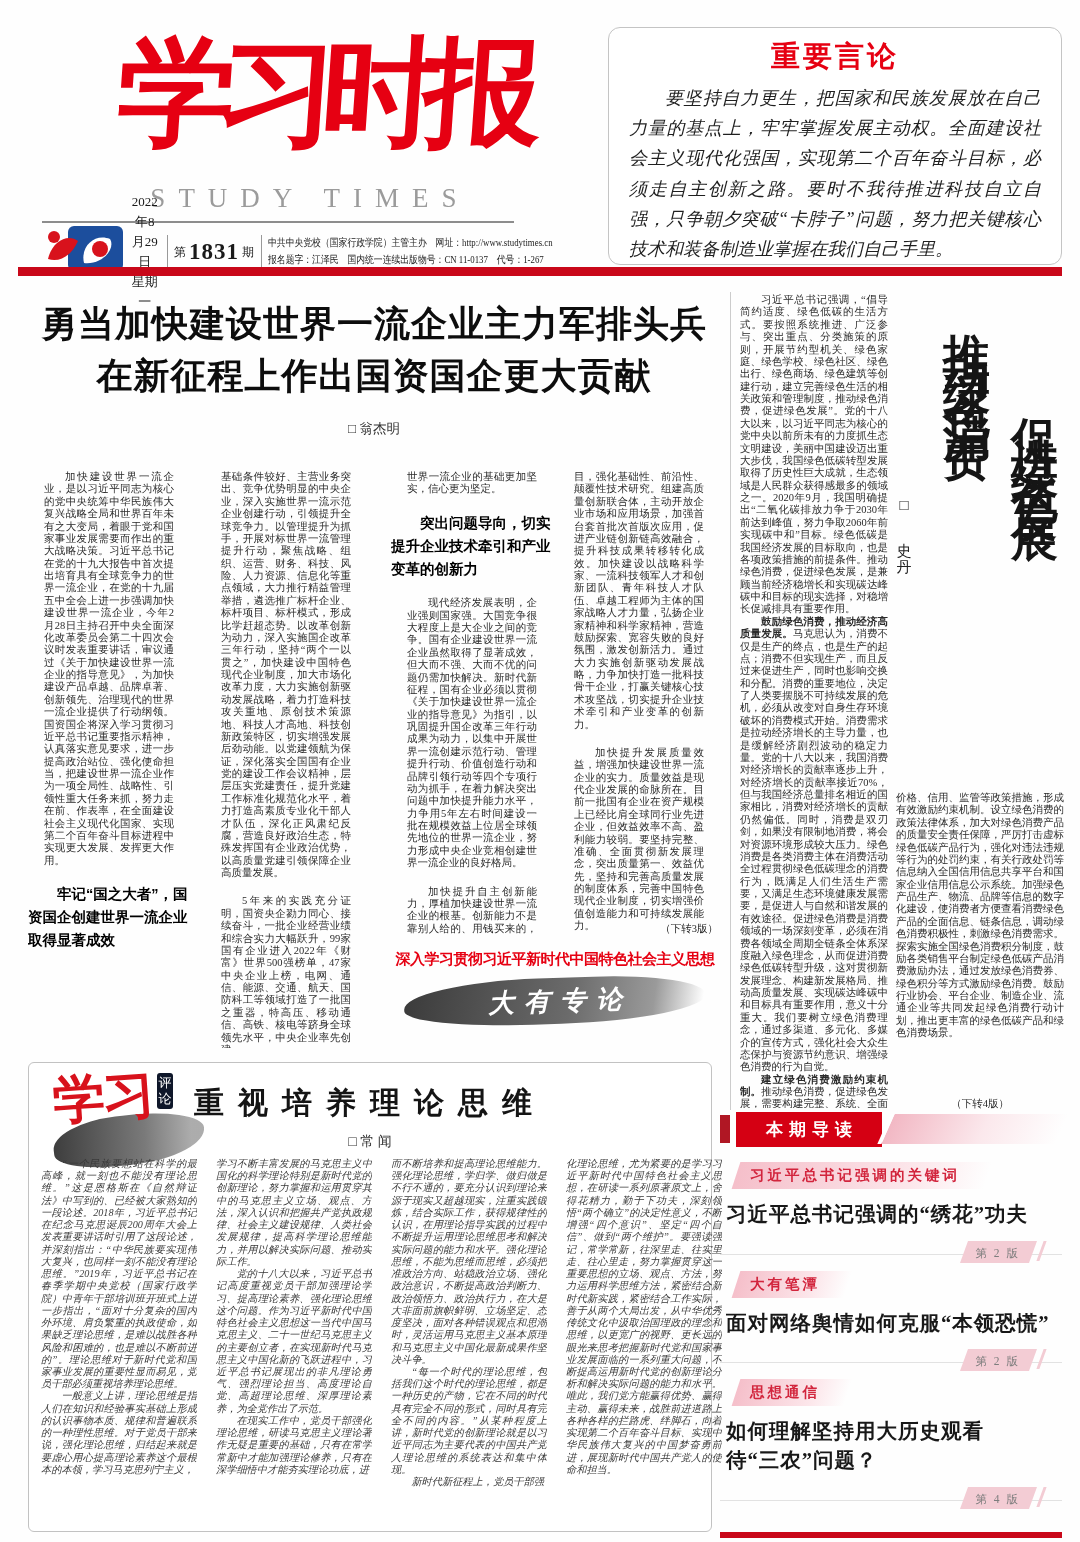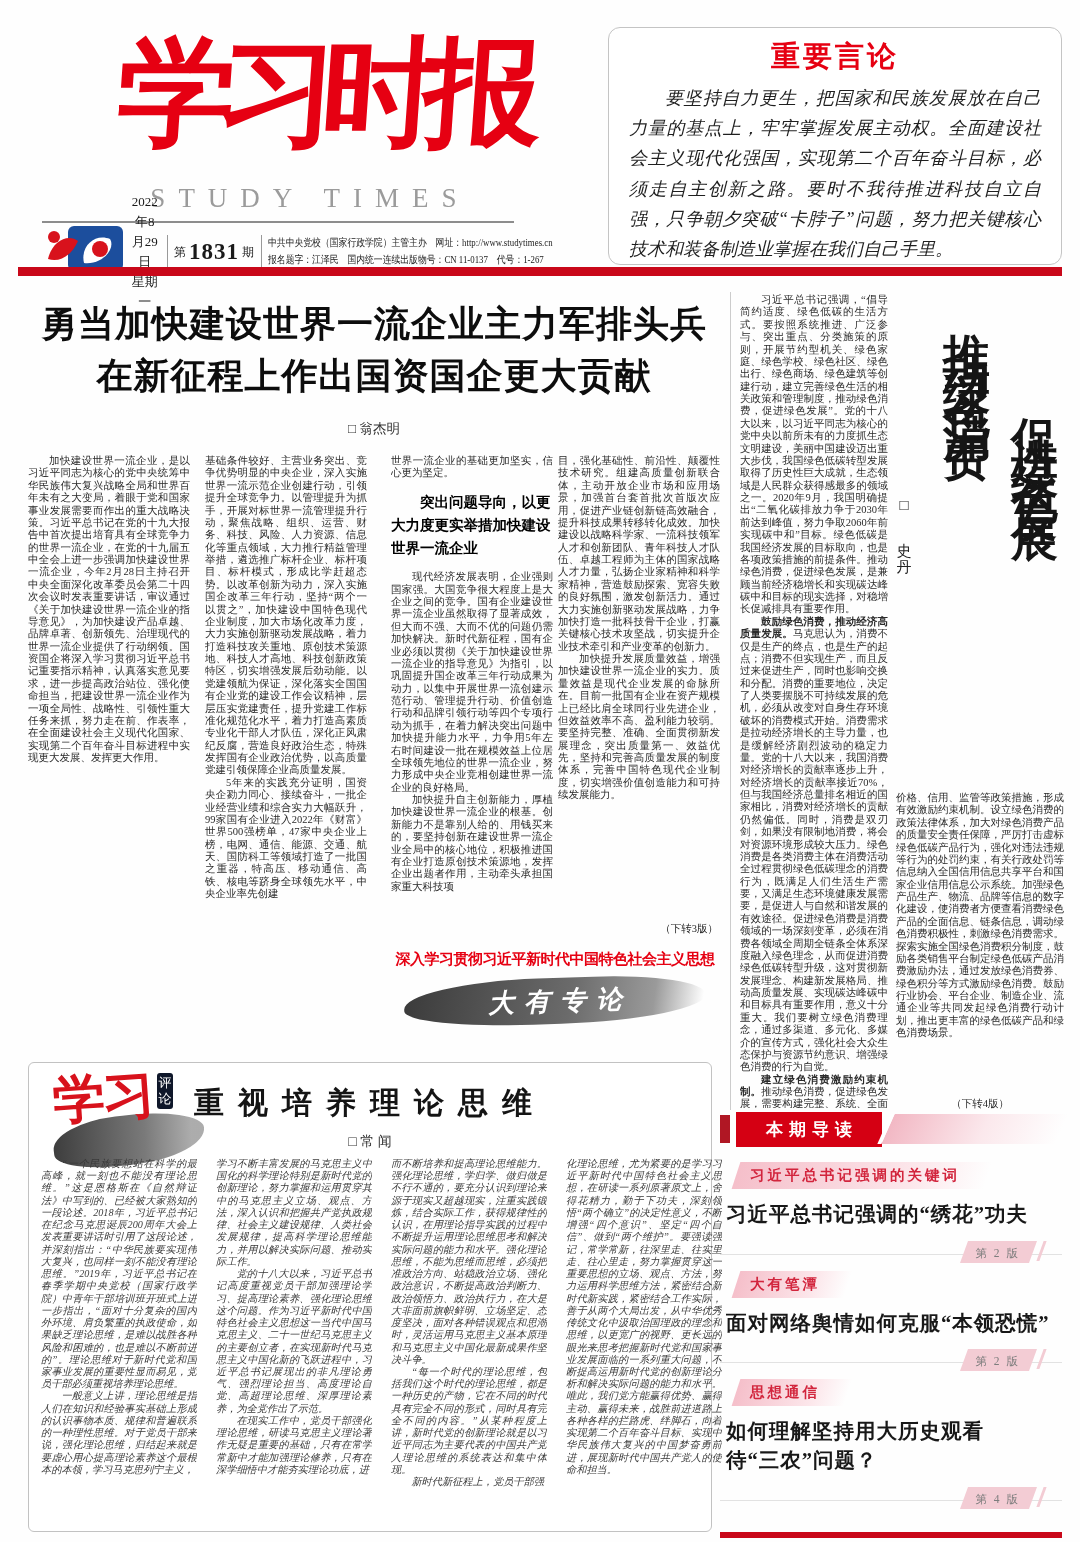--- a/index.html
+++ b/index.html
@@ -28,21 +28,21 @@
               font-style:italic;color:#1f1f1f;}
   .red-rule{position:absolute;left:18px;top:267px;width:1044px;height:9px;background:#c9081a;}
   
   .lead{position:absolute;left:28px;top:292px;width:692px;height:756px;}
   .lead-h{position:absolute;left:0;top:6px;width:100%;text-align:center;font-size:36px;line-height:1.44;
           font-weight:900;color:#0d0d0d;font-family:"Liberation Sans","DejaVu Sans",sans-serif;letter-spacing:1px;}
   .lead-by{position:absolute;left:0;top:128px;width:100%;text-align:center;font-size:13.5px;color:#333;}
   .cols{position:absolute;left:0;top:163px;width:692px;height:596px;}
   .col{position:absolute;top:0;width:162px;overflow:hidden;font-size:10.5px;line-height:1.18;
        text-align:justify;color:#2a2a2a;}
-  .col p{margin:0;}
+  .col p{margin:16px;}
   .ind{text-indent:2em;}
   .noind{text-indent:0;}
   .subhead{font-family:"Liberation Sans","DejaVu Sans",sans-serif;font-weight:bold;font-size:14.5px;
            line-height:1.6;margin:11px 0;text-indent:2em;color:#000;text-align:left;}
   .c1{left:0;height:593px;}
   .c2{left:177px;height:593px;}
   .c3{left:363px;height:480px;}
   .c4{left:530px;height:480px;position:relative;}
   .jump{position:absolute;right:2px;bottom:0;background:#fefefe;padding-left:8px;font-size:10.5px;color:#222;}
   .banner{position:absolute;left:362px;top:658px;width:330px;height:96px;text-align:center;}
@@ -158,28 +158,29 @@
   <section class="lead" data-name="lead-article">
     <div class="lead-h" data-name="lead-headline">
       <div data-name="lead-headline-line-1">勇当加快建设世界一流企业主力军排头兵</div>
       <div data-name="lead-headline-line-2">在新征程上作出国资国企更大贡献</div>
     </div>
     <div class="lead-by" data-name="lead-byline">□ 翁杰明</div>
 
     <div class="cols" data-name="lead-body">
       <div class="col c1" data-name="lead-column-1">
         <p class="ind" data-name="lead-paragraph">加快建设世界一流企业，是以习近平同志为核心的党中央统筹中华民族伟大复兴战略全局和世界百年未有之大变局，着眼于党和国家事业发展需要而作出的重大战略决策。习近平总书记在党的十九大报告中首次提出培育具有全球竞争力的世界一流企业，在党的十九届五中全会上进一步强调加快建设世界一流企业，今年2月28日主持召开中央全面深化改革委员会第二十四次会议时发表重要讲话，审议通过《关于加快建设世界一流企业的指导意见》，为加快建设产品卓越、品牌卓著、创新领先、治理现代的世界一流企业提供了行动纲领。国资国企将深入学习贯彻习近平总书记重要指示精神，认真落实意见要求，进一步提高政治站位、强化使命担当，把建设世界一流企业作为一项全局性、战略性、引领性重大任务来抓，努力走在前、作表率，在全面建设社会主义现代化国家、实现第二个百年奋斗目标进程中实现更大发展、发挥更大作用。</p>
+        <h3 class="subhead" data-name="lead-subhead-1">牢记“国之大者”，国资国企创建世界一流企业取得显著成效</h3>
       </div>
       <div class="col c2" data-name="lead-column-2">
         <p class="noind" data-name="lead-paragraph">基础条件较好、主营业务突出、竞争优势明显的中央企业，深入实施世界一流示范企业创建行动，引领提升全球竞争力。以管理提升为抓手，开展对标世界一流管理提升行动，聚焦战略、组织、运营、财务、科技、风险、人力资源、信息化等重点领域，大力推行精益管理举措，遴选推广标杆企业、标杆项目、标杆模式，形成比学赶超态势。以改革创新为动力，深入实施国企改革三年行动，坚持“两个一以贯之”，加快建设中国特色现代企业制度，加大市场化改革力度，大力实施创新驱动发展战略，着力打造科技攻关重地、原创技术策源地、科技人才高地、科技创新政策特区，切实增强发展后劲动能。以党建领航为保证，深化落实全国国有企业党的建设工作会议精神，层层压实党建责任，提升党建工作标准化规范化水平，着力打造高素质专业化干部人才队伍，深化正风肃纪反腐，营造良好政治生态，特殊发挥国有企业政治优势，以高质量党建引领保障企业高质量发展。</p>
         <p class="ind" data-name="lead-paragraph">5年来的实践充分证明，国资央企勠力同心、接续奋斗，一批企业经营业绩和综合实力大幅跃升，99家国有企业进入2022年《财富》世界500强榜单，47家中央企业上榜，电网、通信、能源、交通、航天、国防科工等领域打造了一批国之重器，特高压、移动通信、高铁、核电等跻身全球领先水平，中央企业率先创建</p>
       </div>
       <div class="col c3" data-name="lead-column-3">
         <p class="noind" data-name="lead-paragraph">世界一流企业的基础更加坚实，信心更为坚定。</p>
-        <h3 class="subhead" data-name="lead-subhead-2">突出问题导向，以更大力度更实举措加快建设世界一流企业</h3>
+        <h3 class="subhead" data-name="lead-subhead-2">突出问题导向，切实提升企业技术牵引和产业变革的创新力</h3>
         <p class="ind" data-name="lead-paragraph">现代经济发展表明，企业强则国家强。大国竞争很大程度上是大企业之间的竞争。国有企业建设世界一流企业虽然取得了显著成效，但大而不强、大而不优的问题仍需加快解决。新时代新征程，国有企业必须以贯彻《关于加快建设世界一流企业的指导意见》为指引，以巩固提升国企改革三年行动成果为动力，以集中开展世界一流创建示范行动、管理提升行动、价值创造行动和品牌引领行动等四个专项行动为抓手，在着力解决突出问题中加快提升能力水平，力争用5年左右时间建设一批在规模效益上位居全球领先地位的世界一流企业，努力形成中央企业竞相创建世界一流企业的良好格局。</p>
         <p class="ind" data-name="lead-paragraph">加快提升自主创新能力，厚植加快建设世界一流企业的根基。创新能力不是靠别人给的、用钱买来的，要坚持创新在建设世界一流企业全局中的核心地位，积极推进国有企业打造原创技术策源地，发挥企业出题者作用，主动牵头承担国家重大科技项</p>
       </div>
       <div class="col c4" data-name="lead-column-4">
         <p class="noind" data-name="lead-paragraph">目，强化基础性、前沿性、颠覆性技术研究。组建高质量创新联合体，主动开放企业市场和应用场景，加强首台套首批次首版次应用，促进产业链创新链高效融合，提升科技成果转移转化成效。加快建设以战略科学家、一流科技领军人才和创新团队、青年科技人才队伍、卓越工程师为主体的国家战略人才力量，弘扬企业家精神和科学家精神，营造鼓励探索、宽容失败的良好氛围，激发创新活力。通过大力实施创新驱动发展战略，力争加快打造一批科技骨干企业，打赢关键核心技术攻坚战，切实提升企业技术牵引和产业变革的创新力。</p>
         <p class="ind" data-name="lead-paragraph">加快提升发展质量效益，增强加快建设世界一流企业的实力。质量效益是现代企业发展的命脉所在。目前一批国有企业在资产规模上已经比肩全球同行业先进企业，但效益效率不高、盈利能力较弱。要坚持完整、准确、全面贯彻新发展理念，突出质量第一、效益优先，坚持和完善高质量发展的制度体系，完善中国特色现代企业制度，切实增强价值创造能力和可持续发展能力。</p>
         <span class="jump" data-name="jump-note-page3">（下转3版）</span>
       </div>
     </div>
 

